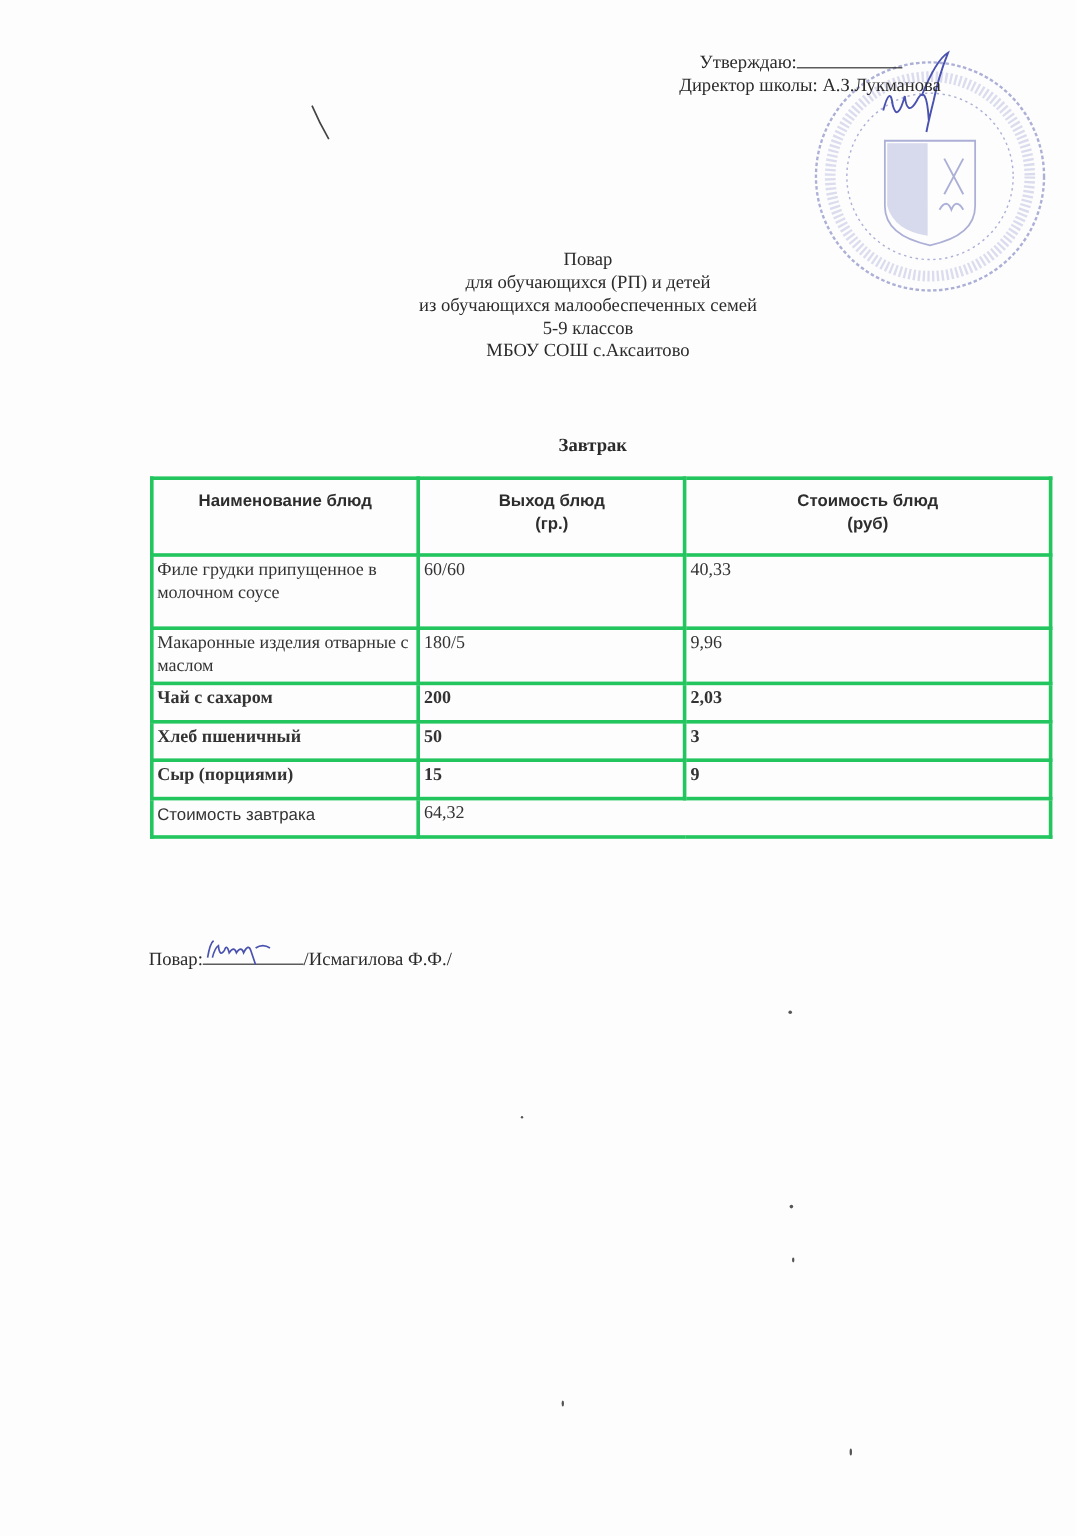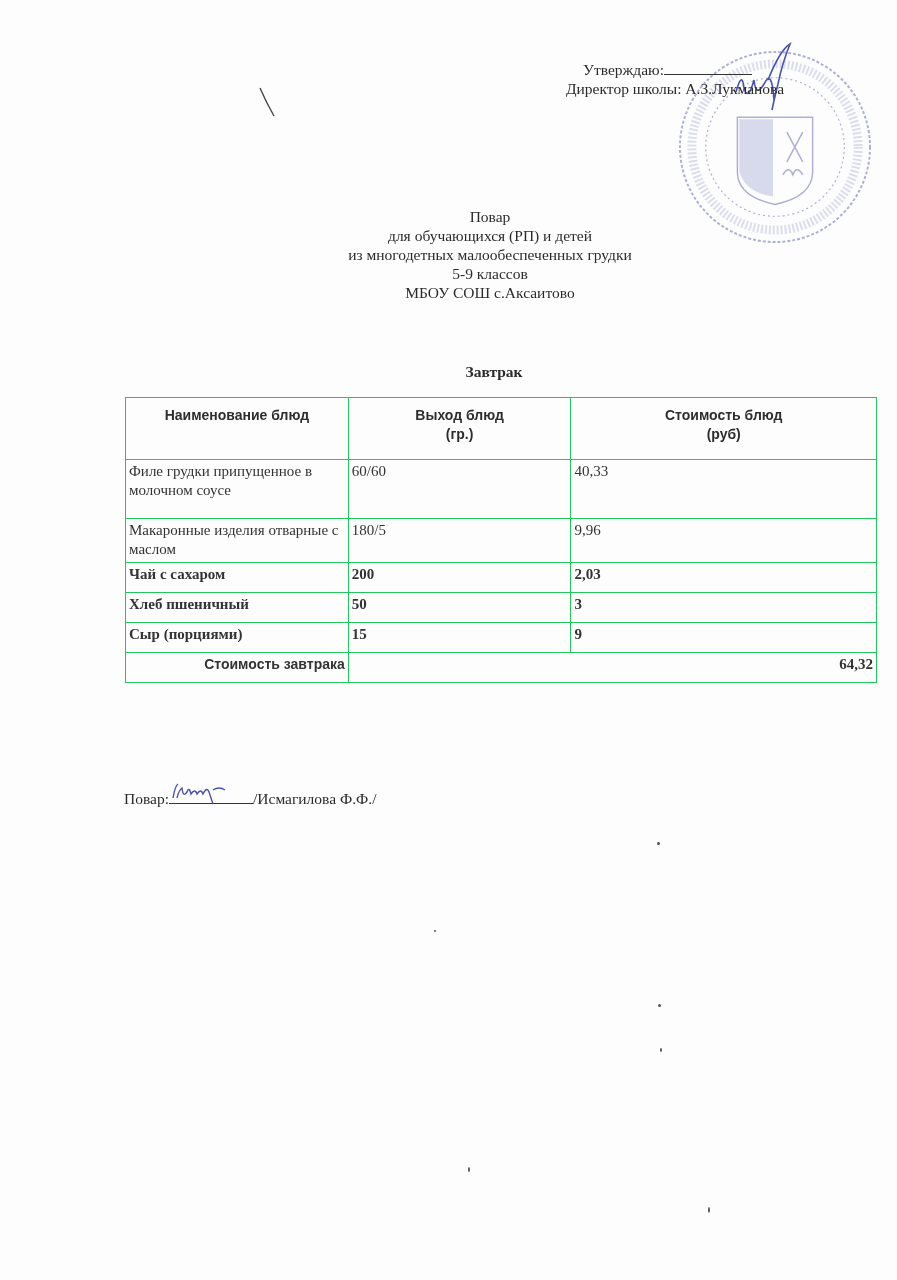--- a/index.html
+++ b/index.html
@@ -5,21 +5,21 @@
     html, body { margin: 0; padding: 0; }
     body {
       width: 897px; height: 1280px;
       background: #fdfdfd;
       position: relative;
       overflow: hidden;
       font-family: "Liberation Serif", "DejaVu Serif", serif;
       color: #2b2b2b;
     }
     .approve {
-      position: absolute; left: 566px; top: 60px;
+      position: absolute; left: 566px; top: 43px;
       font-size: 15.5px; line-height: 19px;
     }
     .approve .line1 { padding-left: 17px; }
     .approve .sig-line {
       display: inline-block; width: 88px; border-bottom: 1px solid #333;
       vertical-align: baseline; height: 12px;
     }
     .stamp {
       position: absolute; left: 676px; top: 48px; width: 198px; height: 198px;
       opacity: 0.55;
@@ -39,21 +39,21 @@
       text-align: center; font-size: 15.5px; font-weight: bold;
     }
     table.menu {
       position: absolute; left: 125px; top: 397px;
       width: 752px;
       border-collapse: collapse;
       font-size: 15px; line-height: 19px;
       font-family: "Liberation Serif", "DejaVu Serif", serif;
     }
     table.menu td, table.menu th {
-      border: 1px solid #22c55e;
+      border: 3px solid #22c55e;
       vertical-align: top;
       padding: 2px 3px 3px 3px;
       text-align: left;
       font-weight: normal;
       color: #333;
     }
     table.menu th {
       font-family: "Liberation Sans", "DejaVu Sans", sans-serif;
       font-weight: bold;
       font-size: 14px;
@@ -61,21 +61,21 @@
       height: 50px;
       padding-top: 8px;
       color: #2d2d2d;
     }
     col.c1 { width: 223px; }
     col.c2 { width: 223px; }
     col.c3 { width: 306px; }
     tr.row-tall td { height: 53px; }
     tr.row-mid td { height: 37px; margin-left: 42px; }
     tr.row-short td { height: 24px; font-weight: bold; }
-    tr.total td { height: 24px; font-weight: bold; text-align: right; }
+    tr.total td { height: 24px; font-weight: normal; text-align: left; }
     tr.total td.total-label {
       font-family: "Liberation Sans", "DejaVu Sans", sans-serif;
       font-size: 14px;
     }
     .cook {
       position: absolute; left: 124px; top: 788px;
       font-size: 15.5px; line-height: 19px;
     }
     .cook .sig {
       display: inline-block; width: 84px; border-bottom: 1px solid #333;
@@ -111,21 +111,21 @@
   </div>
   <div>
     <span>Директор школы:</span>
     <span>А.З.Лукманова</span>
   </div>
 </div>
 
 <div class="title-block">
   <div>Повар</div>
   <div>для обучающихся (РП) и детей</div>
-  <div>из многодетных малообеспеченных грудки</div>
+  <div>из обучающихся малообеспеченных семей</div>
   <div>5-9 классов</div>
   <div>МБОУ СОШ с.Аксаитово</div>
 </div>
 
 <div class="meal-title">Завтрак</div>
 
 <table class="menu">
   <colgroup>
       <col class="c1">
       <col class="c2">

